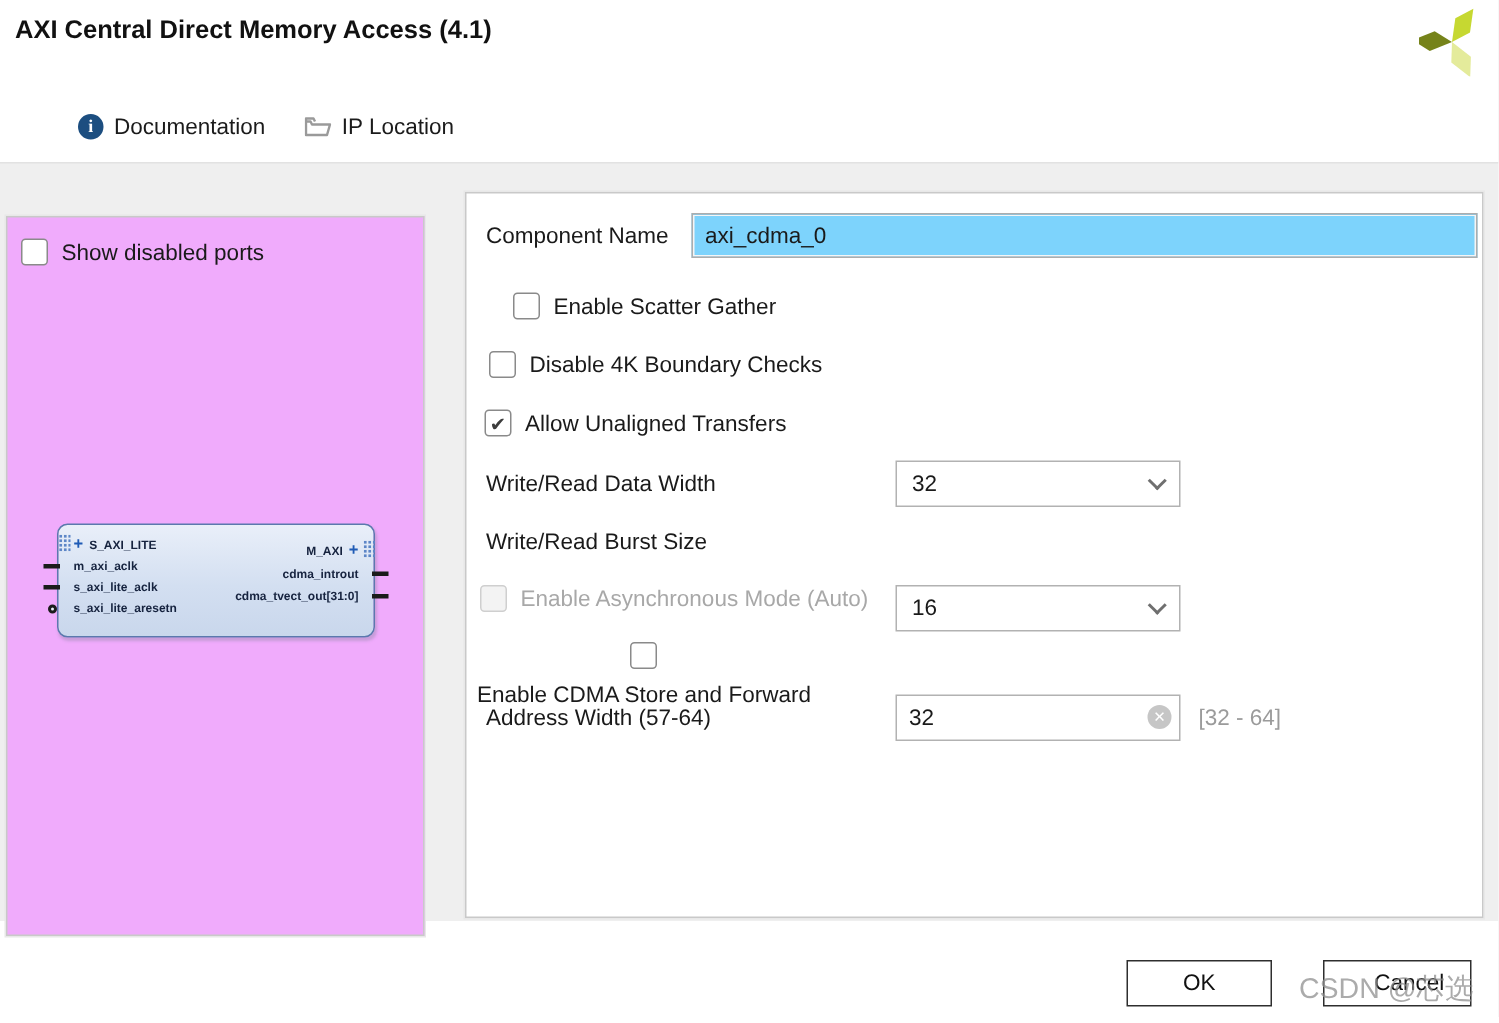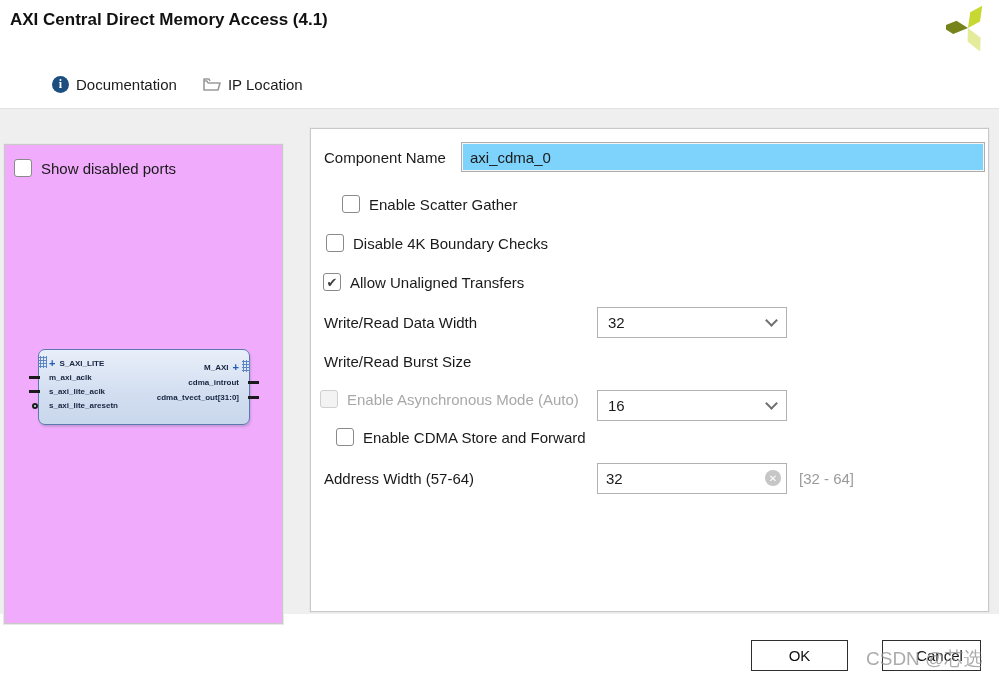--- a/index.html
+++ b/index.html
@@ -236,21 +236,21 @@
   <div class="selectbox" style="left:286px; top:217px;margin-top:44px;">
     <span class="sel-value">16</span>
     <span class="chev"></span>
   </div>
 
   <div class="cb-row disabled" style="left:9px; top:261px;">
     <span class="cb disabled"></span>
     <span class="cb-label">Enable Asynchronous Mode (Auto)</span>
   </div>
 
-  <div class="cb-row" style="left:25px; top:299px;">
+  <div class="cb-row" style="left:7px; top:299px;flex-direction:column;">
     <span class="cb"></span>
     <span class="cb-label">Enable CDMA Store and Forward</span>
   </div>
 
   <div class="row-label" style="left:13px; top:341px;">Address Width (57-64)</div>
   <div class="addr-wrap">
     <input class="text-field" value="32" style="">
     <span class="clear-icon"></span>
   </div>
   <div class="range-hint" style="left:488px; top:341px;">[32 - 64]</div>

